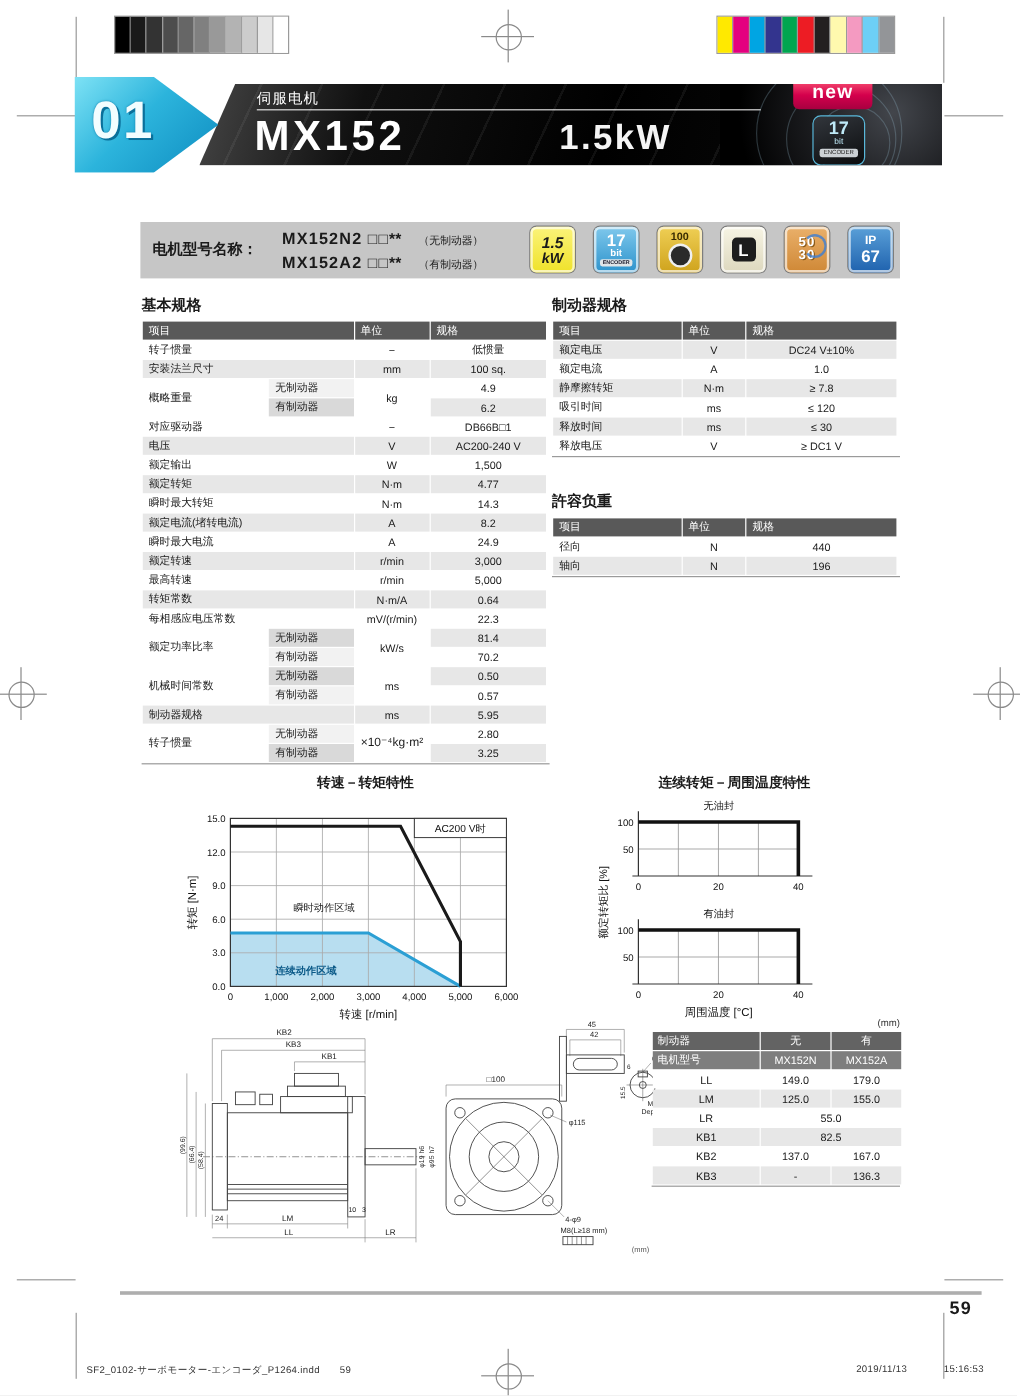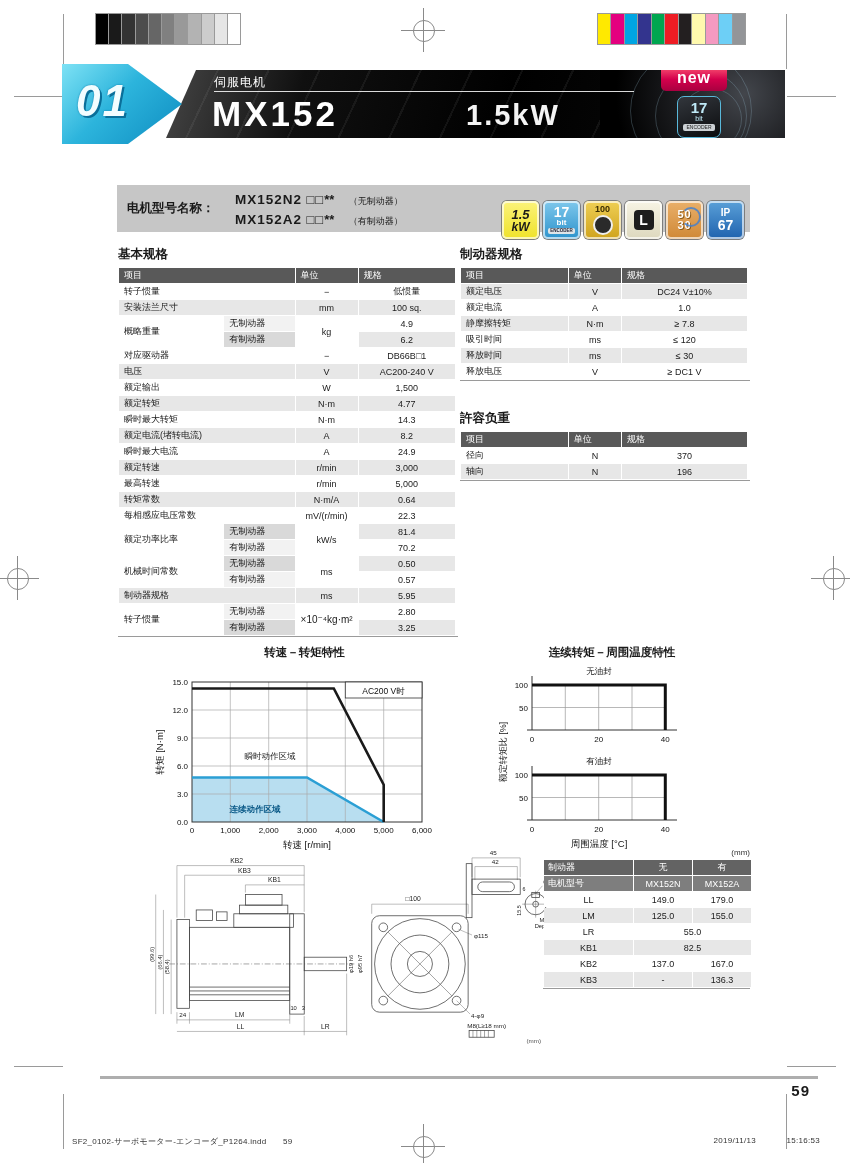--- a/index.html
+++ b/index.html
@@ -13,21 +13,21 @@
   .calbar .swatch:last-child{border-right:none;}
   .crosshair{width:44px;height:44px;}
   .crosshair .c{position:absolute;left:12px;top:12px;width:20px;height:20px;border:1px solid #8a8a8a;border-radius:50%;}
   .crosshair .h{position:absolute;left:0;top:22px;width:44px;height:1px;background:#8a8a8a;}
   .crosshair .v{position:absolute;left:22px;top:0;width:1px;height:44px;background:#8a8a8a;}
   .mark{background:#9a9a9a;}
 
   
   .chap-badge{left:62px;top:64px;width:120px;height:80px;
       background:linear-gradient(135deg,#7ee2f5 0%,#2cb4dc 45%,#0e8cc0 100%);
-      clip-path:polygon(0 0,55% 0,100% 50%,55% 100%,0 100%);font-style:italic;}
+      clip-path:polygon(0 0,55% 0,100% 50%,55% 100%,0 100%);}
   .chap-badge .chap-num{position:absolute;left:14px;top:12px;font-size:44px;font-weight:bold;color:#f2fdff;
       letter-spacing:2px;text-shadow:0 0 2px #0b7aa8,2px 2px 0 #0b6e98;}
   .banner-black{left:166px;top:70px;width:619px;height:68px;
       background:linear-gradient(104deg,#454545 0%,#101010 22%,#000 55%,#0c0c0c 100%);
       clip-path:polygon(30px 0,100% 0,100% 100%,0 100%);}
   .banner-black .streak{position:absolute;inset:0;
       background:repeating-linear-gradient(115deg,rgba(255,255,255,.06) 0 2px,rgba(255,255,255,0) 2px 46px);}
   .photo-overlay{position:absolute;right:0;top:0;width:185px;height:100%;
       background:radial-gradient(circle at 78% 35%,#43464c 0%,#1b1c1f 45%,#000 85%);}
   .photo-overlay .arc{position:absolute;border:1px solid rgba(160,200,220,.25);border-radius:50%;}
@@ -47,21 +47,21 @@
 
   
   .model-strip{left:117px;top:185px;width:633px;height:47px;background:#c6c6c6;}
   .ms-label{position:absolute;left:10px;top:15px;font-size:12.5px;font-weight:bold;}
   .ms-rows{position:absolute;left:118px;top:4px;}
   .ms-row{height:20px;line-height:20px;white-space:nowrap;}
   .ms-model{font-size:13.5px;font-weight:bold;letter-spacing:1px;}
   .ms-boxes{font-size:13px;letter-spacing:1px;}
   .ms-stars{font-size:13px;font-weight:bold;}
   .ms-note{font-size:9px;margin-left:10px;}
-  .badge-row{position:absolute;right:6px;top:16px;display:flex;gap:4px;}
+  .badge-row{position:absolute;right:6px;top:4px;display:flex;gap:16px;}
   .badge{width:37px;height:38px;border-radius:5px;display:flex;flex-direction:column;align-items:center;
       justify-content:center;font-weight:bold;box-shadow:0 0 0 1px #7d7d7d, inset 0 0 0 2px rgba(255,255,255,.65);
       position:relative;overflow:hidden;}
   .b-power{background:linear-gradient(180deg,#fbf37a,#efe22a);color:#1a1a1a;}
   .b-power .l1{font-size:13px;line-height:13px;font-style:italic;}
   .b-power .l2{font-size:12px;line-height:12px;font-style:italic;}
   .b-enc{background:linear-gradient(180deg,#7fc8ec,#2d93cc);color:#fff;}
   .b-enc .l1{font-size:14px;line-height:13px;}
   .b-enc .l2{font-size:8px;line-height:8px;}
   .b-enc .l3{font-size:4.5px;line-height:6px;background:#dfe5e8;color:#223;border-radius:2px;padding:0 2px;margin-top:1px;}
@@ -432,21 +432,21 @@
           </colgroup>
       <tbody>
             <tr>
               <th>项目</th>
               <th>单位</th>
               <th>规格</th>
             </tr>
       <tr class="w">
               <td class="item">径向</td>
               <td class="unit">N</td>
-              <td class="val">370</td>
+              <td class="val">440</td>
             </tr>
       <tr class="g">
               <td class="item">轴向</td>
               <td class="unit">N</td>
               <td class="val">196</td>
             </tr>
     </tbody>
         </table>
     </div>
   </div>

